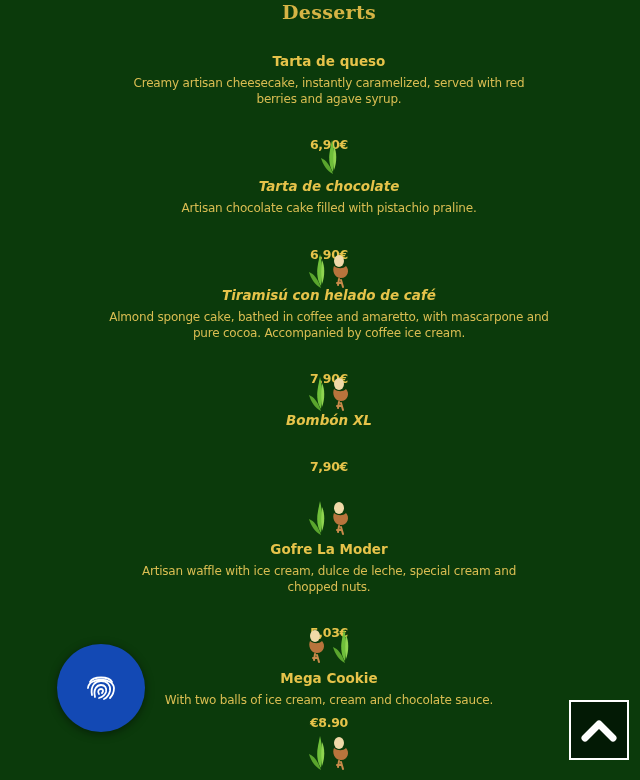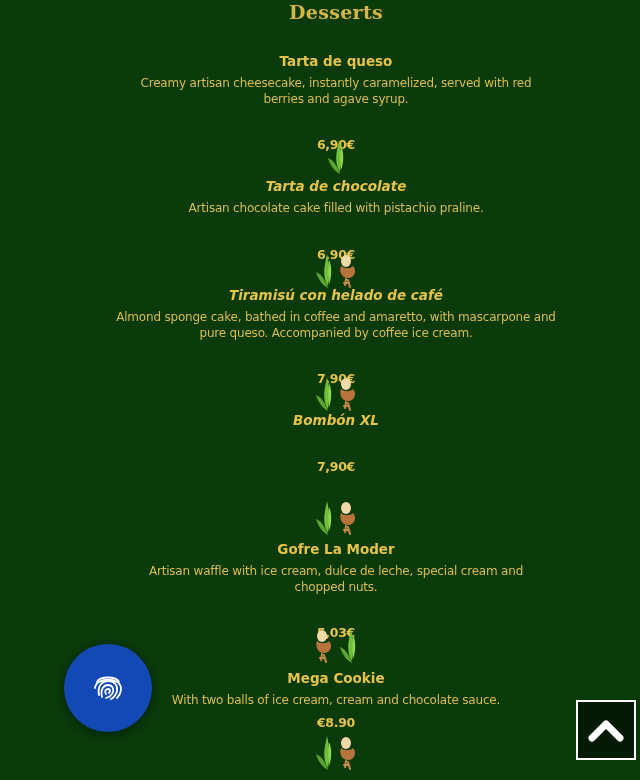--- a/index.html
+++ b/index.html
@@ -2,21 +2,21 @@
 <html><head>
   <meta charset="utf-8">
   <style>
     * { box-sizing: border-box; margin: 0; padding: 0; }
     html, body {
       width: 640px; height: 780px; overflow: hidden;
       background: #0b3a0b;
       font-family: "DejaVu Sans", sans-serif;
     }
     body { position: relative; }
-    .page { position: absolute; left: 16px; top: 0; width: 575px; height: 780px; }
+    .page { position: absolute; left: 9px; top: 0; width: 575px; height: 780px; }
     .section-title {
       position: absolute; top: 1px; left: 0; width: 640px; text-align: center;
       font-family: "DejaVu Serif", serif; font-weight: bold; font-size: 19px;
       color: #d6b445; letter-spacing: 0.3px;
     }
     .item { position: absolute; left: 0; width: 640px; text-align: center; color: #e3c14c; }
     .item-name {
       font-weight: bold; font-size: 13.5px; line-height: 17px; color: #e6c34a;
     }
     .item-name.italic { font-style: italic; }
@@ -89,21 +89,21 @@
     <svg class="icon">
         <use href="#leaf"></use>
       </svg>
     <svg class="icon">
         <use href="#nut"></use>
       </svg>
   </div>
 
   <div class="item" style="top:287px">
     <div class="item-name italic">Tiramisú con helado de café</div>
-    <div class="item-desc" style="width:445px">Almond sponge cake, bathed in coffee and amaretto, with mascarpone and pure queso. Accompanied by coffee ice cream.</div>
+    <div class="item-desc" style="width:445px">Almond sponge cake, bathed in coffee and amaretto, with mascarpone and pure cocoa. Accompanied by coffee ice cream.</div>
     <div class="item-price">7,90€</div>
   </div>
   <div class="icons" style="top:375px">
     <svg class="icon">
         <use href="#leaf"></use>
       </svg>
     <svg class="icon">
         <use href="#nut"></use>
       </svg>
   </div>

